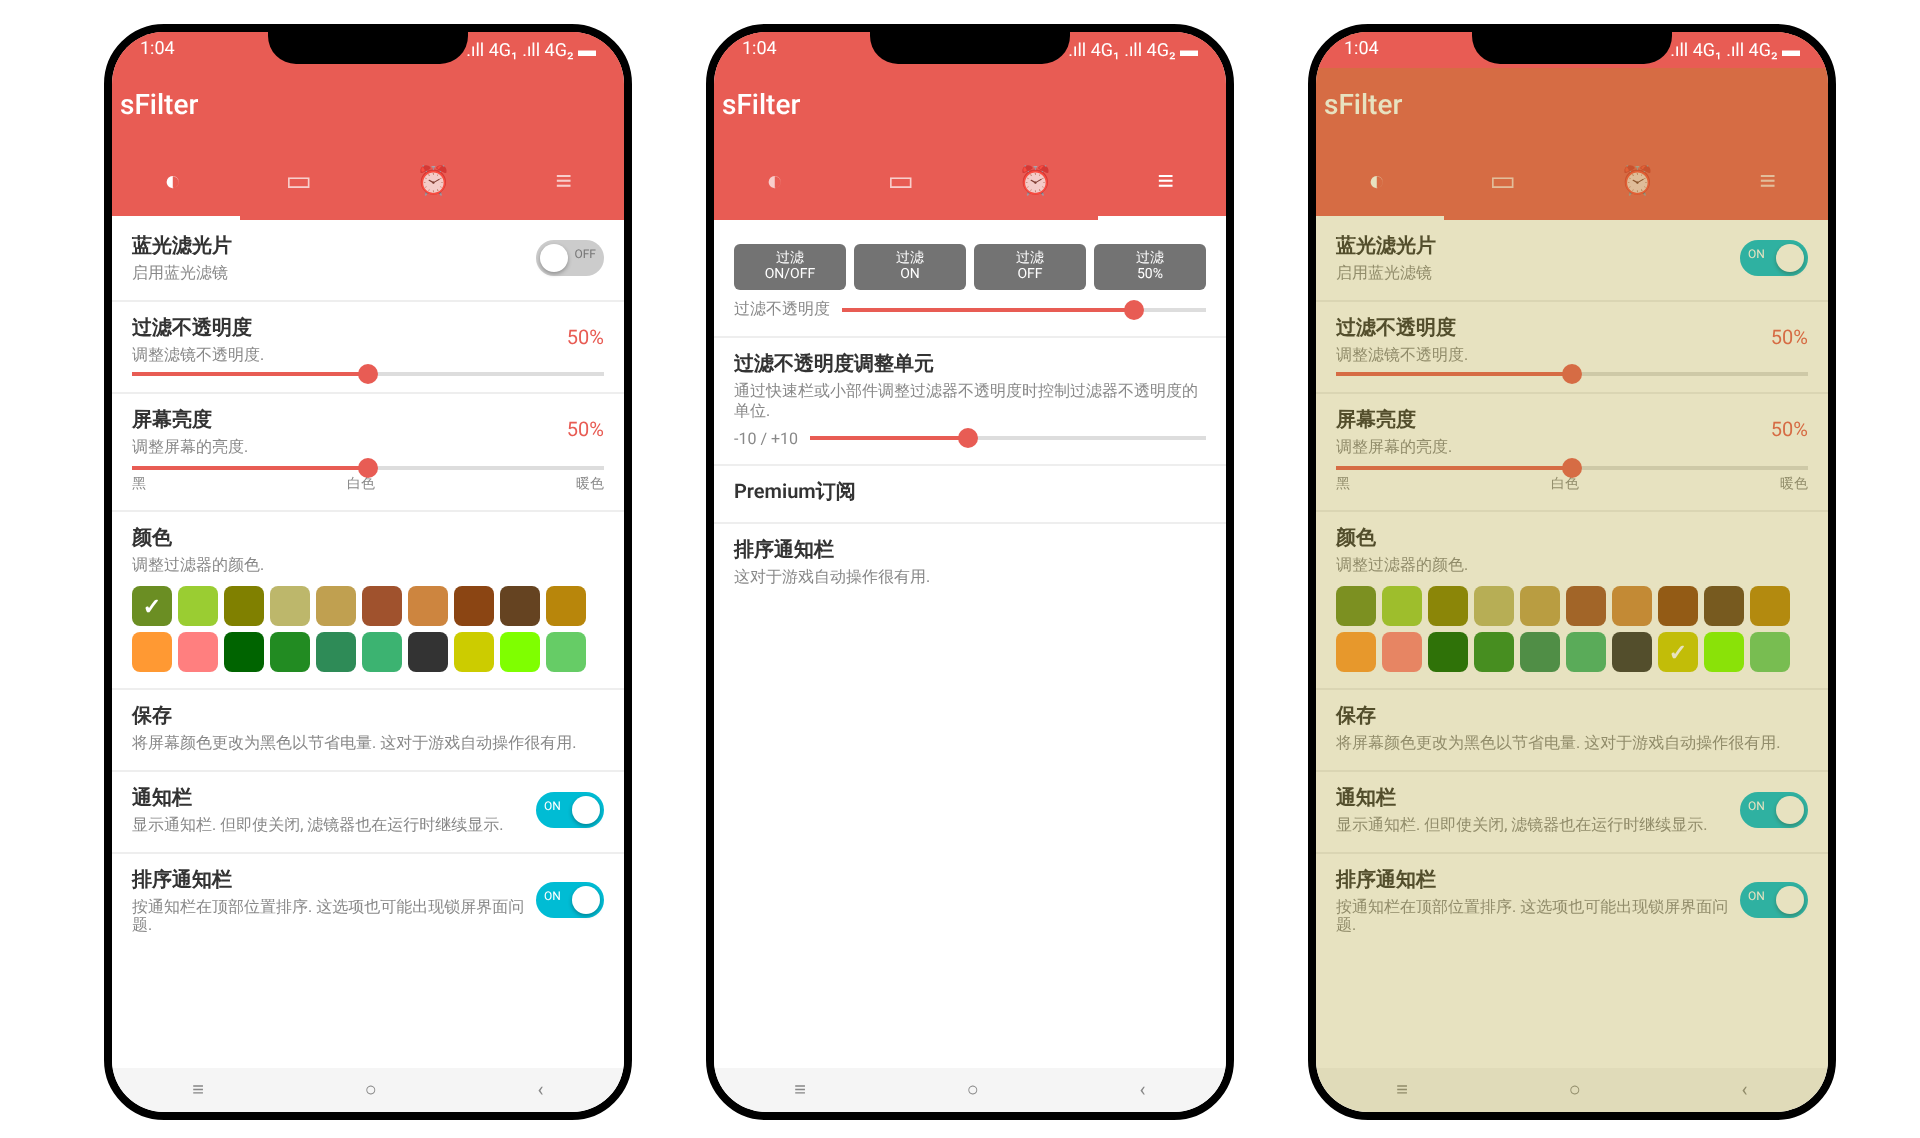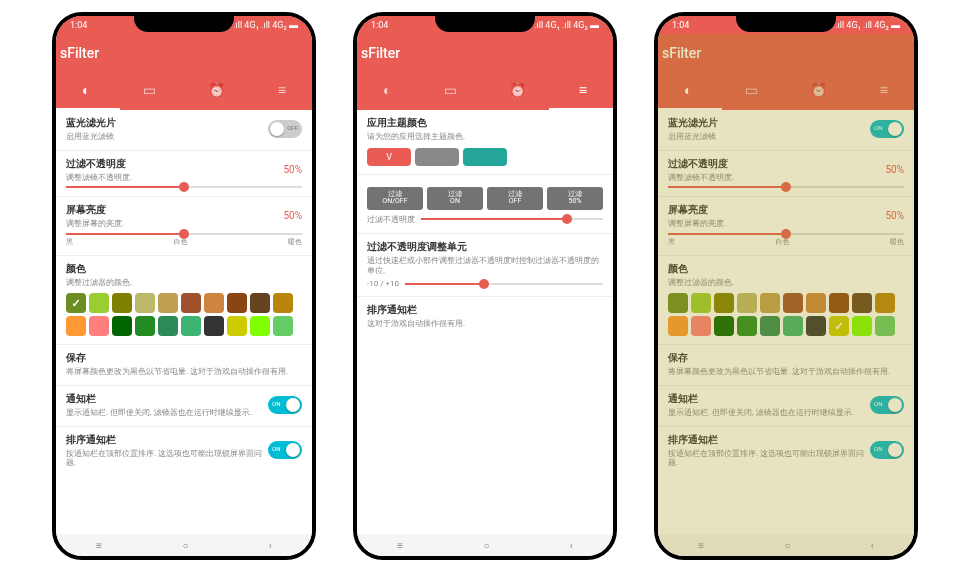--- a/index.html
+++ b/index.html
@@ -221,29 +221,20 @@
         <span class="tab-icon">⏰</span>
         <span class="tab-icon active">≡</span>
       </div>
       <div style="display:flex;justify-content:flex-end;">
             <div class="tab-underline"></div>
           </div>
     </div>
 
     <div class="body-scroll">
 
-      <div class="sect">
-        <div class="sect-title">应用主题颜色</div>
-        <div class="sect-sub">请为您的应用选择主题颜色.</div>
-        <div class="chip-row" id="chips2">
-              <div class="chip" style="background: rgb(232, 92, 84); min-width: 28px; text-align: center;">V</div>
-              <div class="chip" style="background: rgb(136, 136, 136); min-width: 28px; text-align: center;"></div>
-              <div class="chip" style="background: rgb(38, 166, 154); min-width: 28px; text-align: center;"></div>
-            </div>
-      </div>
 
       <div class="sect">
         <div class="qbtn-row" id="qbtns2">
               <div class="qbtn">过滤<br>ON/OFF</div>
               <div class="qbtn">过滤<br>ON</div>
               <div class="qbtn">过滤<br>OFF</div>
               <div class="qbtn">过滤<br>50%</div>
             </div>
         <div class="minislider">
           <span class="mini-label">过滤不透明度</span>
@@ -259,20 +250,23 @@
         <div class="sect-sub">通过快速栏或小部件调整过滤器不透明度时控制过滤器不透明度的单位.</div>
         <div class="minislider">
           <span class="mini-label">-10 / +10</span>
           <div class="slider-track" style="flex:1;">
                 <div class="slider-fill" style="width:40%"></div>
                 <div class="slider-thumb" style="left:40%"></div>
               </div>
         </div>
       </div>
 
+      <div class="sect">
+        <div class="sect-title">Premium订阅</div>
+      </div>
 
       <div class="sect" style="border-bottom:none;">
         <div class="sect-title">排序通知栏</div>
         <div class="sect-sub">这对于游戏自动操作很有用.</div>
       </div>
     </div>
     <div class="navbar">
       <span>≡</span>
       <span>○</span>
       <span>‹</span>

